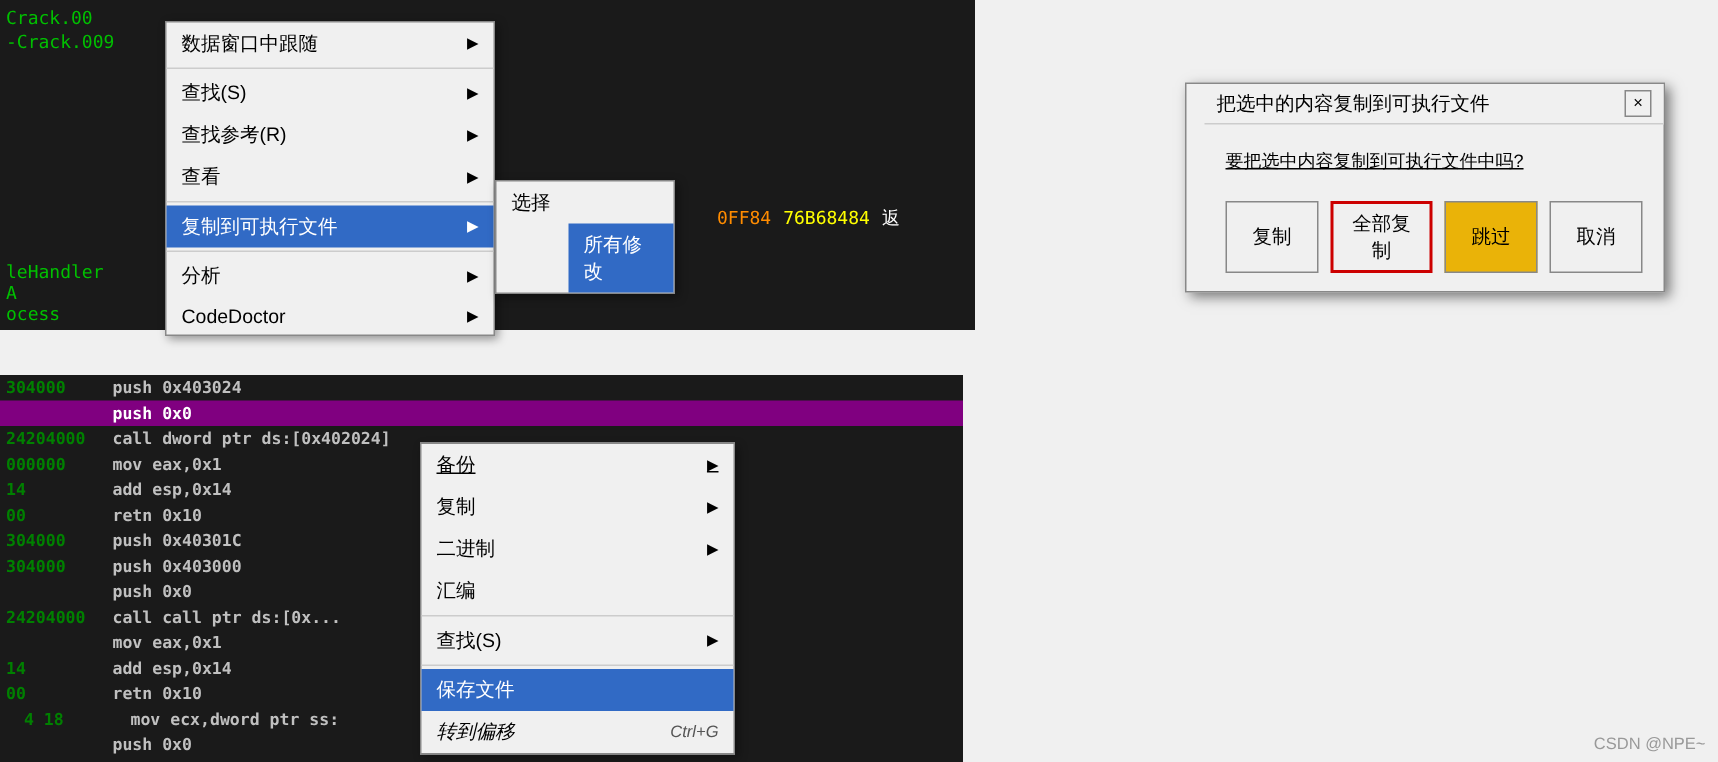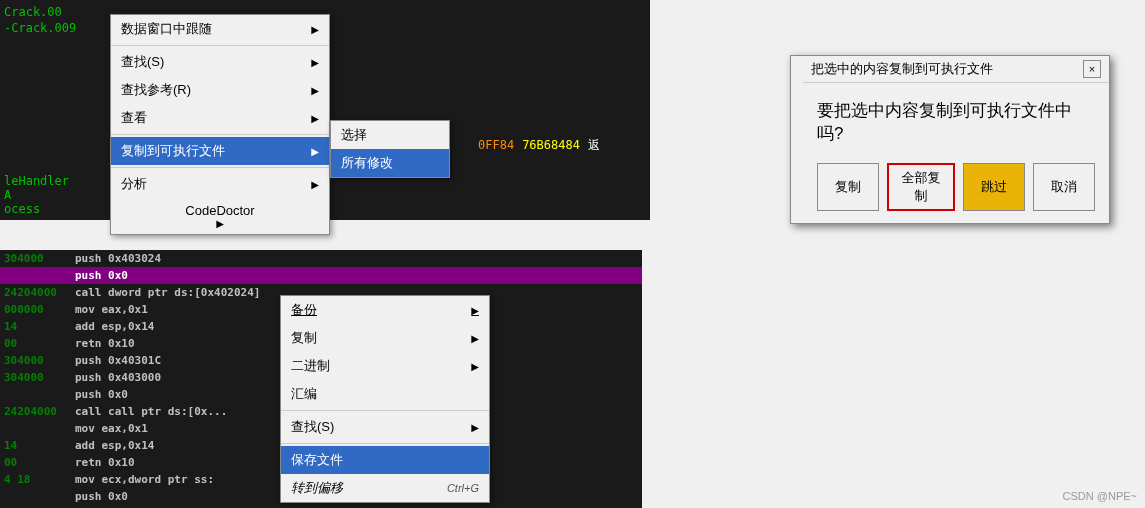--- a/index.html
+++ b/index.html
@@ -74,31 +74,31 @@
     <span style="font-size:10px;">▶</span>
   </div>
 
   <div style="height:1px;background:#ccc;margin:2px 0;"></div>
 
   <div style="padding:5px 10px;display:flex;justify-content:space-between;align-items:center;cursor:pointer;">
     <span>分析</span>
     <span style="font-size:10px;">▶</span>
   </div>
 
-  <div style="padding:5px 10px;display:flex;justify-content:space-between;align-items:center;cursor:pointer;flex-direction:column;">
+  <div style="padding:5px 10px;display:flex;justify-content:space-between;align-items:center;cursor:pointer;">
     <span>CodeDoctor</span>
     <span style="font-size:10px;">▶</span>
   </div>
 </div>
 
 <div style="position:absolute;top:120px;left:330px;width:120px;background:#f0f0f0;border:1px solid #888;box-shadow:2px 2px 6px rgba(0,0,0,0.4);z-index:11;">
   <div style="padding:5px 10px;cursor:pointer;">
     <span>选择</span>
   </div>
-  <div style="padding:5px 10px;cursor:pointer;background:#316ac5;color:#fff;">
+  <div style="padding:5px 10px;cursor:pointer;background:#316ac5;color:#fff;margin-left:48px;">
     <span>所有修改</span>
   </div>
 </div>
 
 <div style="position:absolute;top:250px;left:0;width:642px;height:258px;background:#1a1a1a;overflow:hidden;font-weight:bold;">
 
   <div class="asm-row" style="display:flex;font-family:monospace;font-size:11px;line-height:17px;color:#c0c0c0;">
     <span style="color:#008000;min-width:75px;padding-left:4px;">304000</span>
     <span style="color:#c0c0c0;flex:1;">push 0x403024</span>
   </div>
@@ -157,21 +157,21 @@
     <span style="color:#008000;min-width:75px;padding-left:4px;">14</span>
     <span style="flex:1;">add esp,0x14</span>
   </div>
 
   <div style="display:flex;font-family:monospace;font-size:11px;line-height:17px;color:#c0c0c0;">
     <span style="color:#008000;min-width:75px;padding-left:4px;">00</span>
     <span style="flex:1;">retn 0x10</span>
   </div>
 
   <div style="display:flex;font-family:monospace;font-size:11px;line-height:17px;color:#c0c0c0;">
-    <span style="color:#008000;min-width:75px;padding-left:4px;">4 18</span>
+    <span style="color:#008000;min-width:75px;padding-left:4px;margin-left:12px;">4 18</span>
     <span style="flex:1;">mov ecx,dword ptr ss:</span>
   </div>
 
   <div style="display:flex;font-family:monospace;font-size:11px;line-height:17px;color:#c0c0c0;">
     <span style="color:#008000;min-width:75px;padding-left:4px;"></span>
     <span style="flex:1;">push 0x0</span>
   </div>
 
   <div style="display:flex;font-family:monospace;font-size:11px;line-height:17px;color:#c0c0c0;">
     <span style="color:#008000;min-width:75px;padding-left:4px;"></span>
@@ -219,21 +219,21 @@
   </div>
 </div>
 
 <div style="position:absolute;top:55px;left:790px;width:320px;background:#f0f0f0;border:1px solid #888;box-shadow:3px 3px 8px rgba(0,0,0,0.5);z-index:20;padding-left:12px;">
 
   <div style="background:#f0f0f0;border-bottom:1px solid #ccc;padding:4px 8px;display:flex;justify-content:space-between;align-items:center;font-size:13px;">
     <span>把选中的内容复制到可执行文件</span>
     <button style="width:18px;height:18px;background:#f0f0f0;border:1px solid #888;cursor:pointer;font-size:11px;display:flex;align-items:center;justify-content:center;">×</button>
   </div>
 
-  <div style="padding:16px 14px 10px 14px;font-size:17px;">
+  <div style="padding:16px 14px 10px 14px;font-size:12px;text-decoration:underline;">
     <span>要把选中内容复制到可执行文件中吗?</span>
   </div>
 
   <div style="display:flex;justify-content:center;gap:8px;padding:8px 14px 12px;">
     <button style="min-width:62px;padding:4px 10px;font-size:13px;background:#f0f0f0;border:1px solid #888;cursor:pointer;font-family:'SimHei','Microsoft YaHei',sans-serif;">复制</button>
     <button style="min-width:62px;padding:4px 10px;font-size:13px;background:#f0f0f0;border:2px solid #cc0000;cursor:pointer;font-family:'SimHei','Microsoft YaHei',sans-serif;">全部复制</button>
     <button style="min-width:62px;padding:4px 10px;font-size:13px;background:#eab308;border:1px solid #888;cursor:pointer;font-family:'SimHei','Microsoft YaHei',sans-serif;">跳过</button>
     <button style="min-width:62px;padding:4px 10px;font-size:13px;background:#f0f0f0;border:1px solid #888;cursor:pointer;font-family:'SimHei','Microsoft YaHei',sans-serif;">取消</button>
   </div>
 </div>

